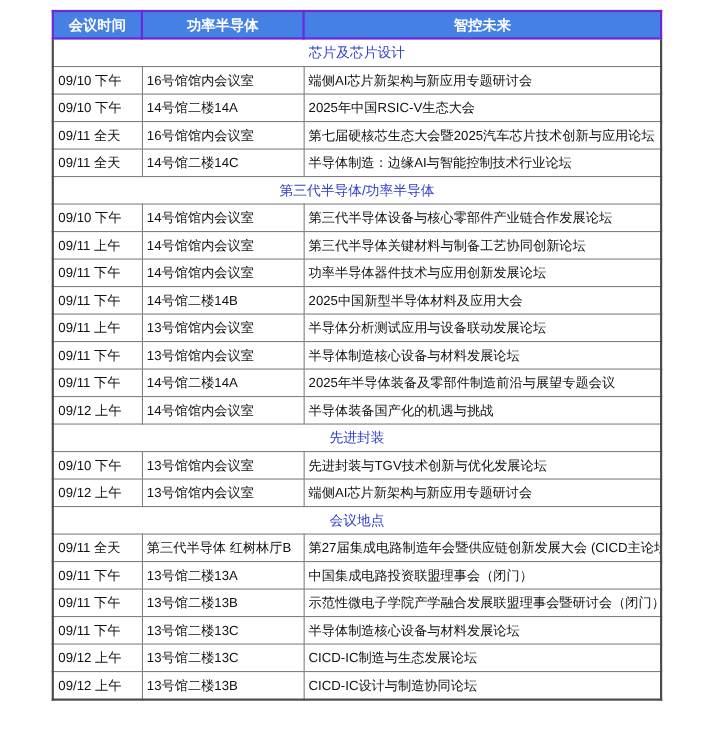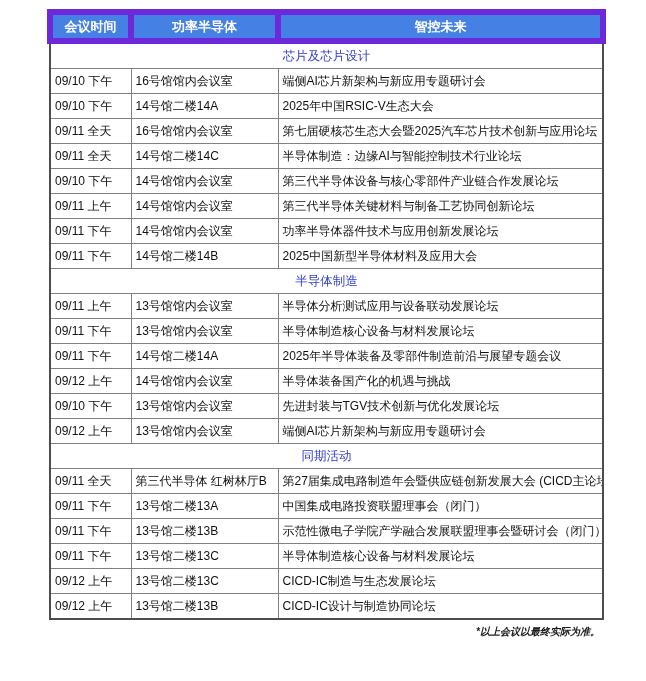--- a/index.html
+++ b/index.html
@@ -25,21 +25,21 @@
   table.schedule col.c-time { width: 81px; }
   table.schedule col.c-loc  { width: 147px; }
   table.schedule col.c-name { width: 325px; }
   table.schedule th {
     background: #4580e4;
     color: #ffffff;
     font-weight: bold;
     font-size: 13px;
     height: 23px;
     text-align: center;
-    border: 6px solid #6d28d9;
+    border: 2px solid #6d28d9;
     padding: 0 2px;
   }
   table.schedule td {
     border: 1px solid #808080;
     height: 24px;
     font-size: 12px;
     color: #111111;
     padding: 0 4px;
     white-space: nowrap;
     overflow: hidden;
@@ -95,41 +95,41 @@
           <td class="time">09/11 全天</td>
           <td class="loc">16号馆馆内会议室</td>
           <td class="title">第七届硬核芯生态大会暨2025汽车芯片技术创新与应用论坛</td>
         </tr>
         <tr>
           <td class="time">09/11 全天</td>
           <td class="loc">14号馆二楼14C</td>
           <td class="title">半导体制造：边缘AI与智能控制技术行业论坛</td>
         </tr>
         <tr>
+          <td colspan="3" class="section">第三代半导体/功率半导体</td>
+        </tr>
+        <tr>
           <td class="time">09/10 下午</td>
           <td class="loc">14号馆馆内会议室</td>
           <td class="title">第三代半导体设备与核心零部件产业链合作发展论坛</td>
         </tr>
         <tr>
           <td class="time">09/11 上午</td>
           <td class="loc">14号馆馆内会议室</td>
           <td class="title">第三代半导体关键材料与制备工艺协同创新论坛</td>
         </tr>
         <tr>
           <td class="time">09/11 下午</td>
           <td class="loc">14号馆馆内会议室</td>
           <td class="title">功率半导体器件技术与应用创新发展论坛</td>
         </tr>
         <tr>
           <td class="time">09/11 下午</td>
           <td class="loc">14号馆二楼14B</td>
           <td class="title">2025中国新型半导体材料及应用大会</td>
-        </tr>
-        <tr>
-          <td colspan="3" class="section">半导体制造</td>
         </tr>
         <tr>
           <td class="time">09/11 上午</td>
           <td class="loc">13号馆馆内会议室</td>
           <td class="title">半导体分析测试应用与设备联动发展论坛</td>
         </tr>
         <tr>
           <td class="time">09/11 下午</td>
           <td class="loc">13号馆馆内会议室</td>
           <td class="title">半导体制造核心设备与材料发展论坛</td>
@@ -138,31 +138,34 @@
           <td class="time">09/11 下午</td>
           <td class="loc">14号馆二楼14A</td>
           <td class="title">2025年半导体装备及零部件制造前沿与展望专题会议</td>
         </tr>
         <tr>
           <td class="time">09/12 上午</td>
           <td class="loc">14号馆馆内会议室</td>
           <td class="title">半导体装备国产化的机遇与挑战</td>
         </tr>
         <tr>
+          <td colspan="3" class="section">先进封装</td>
+        </tr>
+        <tr>
           <td class="time">09/10 下午</td>
           <td class="loc">13号馆馆内会议室</td>
           <td class="title">先进封装与TGV技术创新与优化发展论坛</td>
         </tr>
         <tr>
           <td class="time">09/12 上午</td>
           <td class="loc">13号馆馆内会议室</td>
           <td class="title">端侧AI芯片新架构与新应用专题研讨会</td>
         </tr>
         <tr>
-          <td colspan="3" class="section">同期活动</td>
+          <td colspan="3" class="section">会议地点</td>
         </tr>
         <tr>
           <td class="time">09/11 全天</td>
           <td class="loc">第三代半导体 红树林厅B</td>
           <td class="title">第27届集成电路制造年会暨供应链创新发展大会 (CICD主论坛）</td>
         </tr>
         <tr>
           <td class="time">09/11 下午</td>
           <td class="loc">13号馆二楼13A</td>
           <td class="title">中国集成电路投资联盟理事会（闭门）</td>
@@ -182,14 +185,13 @@
           <td class="loc">13号馆二楼13C</td>
           <td class="title">CICD-IC制造与生态发展论坛</td>
         </tr>
         <tr>
           <td class="time">09/12 上午</td>
           <td class="loc">13号馆二楼13B</td>
           <td class="title">CICD-IC设计与制造协同论坛</td>
         </tr>
       </tbody>
   </table>
-  <div class="footnote">*以上会议以最终实际为准。</div>
 </div>
 
 </body></html>

